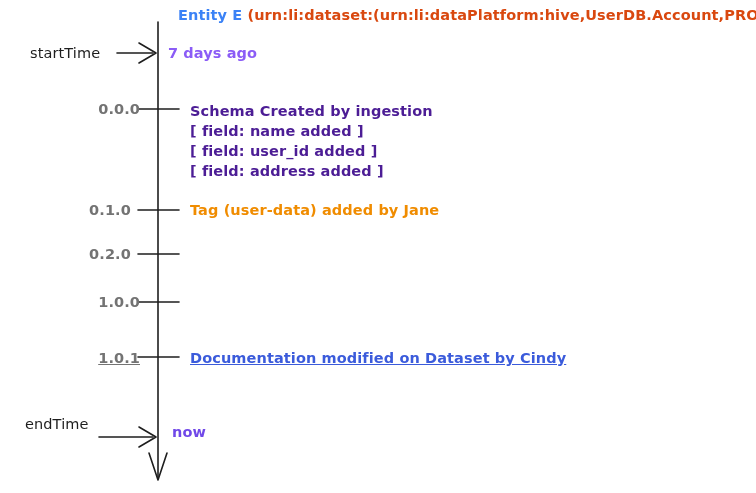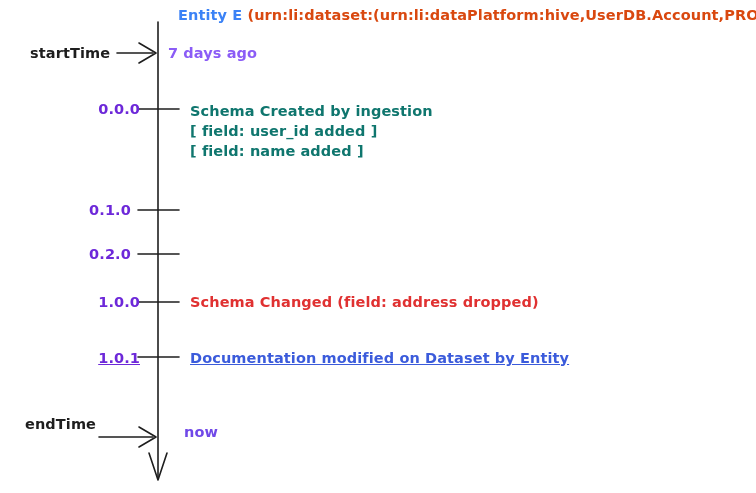--- a/index.html
+++ b/index.html
@@ -17,30 +17,30 @@
     position: absolute;
     font-size: 14.5px;
     font-weight: 600;
     letter-spacing: 0.1px;
     white-space: nowrap;
     color: #1e1e1e;
   }
   .title { left: 178px; top: 7px; }
   .title .entity { font-weight: 700; color: #3b82f6; }
   .title .urn { font-weight: 600; }
-  .marker-label { font-weight: 700; }
+  .marker-label { font-weight: 400; }
   .start-label { left: 30px; top: 45px; }
   .start-value { left: 168px; top: 45px; }
   .end-label { left: 25px; top: 416px; }
-  .end-value { left: 184px; top: 424px; }
+  .end-value { left: 172px; top: 424px; }
   .version-label {
     width: 60px;
     text-align: right;
     left: 80px;
-    color: #6d28d9;
+    color: #737373;
   }
   .event-text { left: 190px; }
   .event-lines { line-height: 20px; }
   .v0 { top: 101px; }
   .v1 { top: 202px; text-align: center; }
   .v2 { top: 246px; text-align: center; }
   .v3 { top: 294px; }
   .v4 { top: 350px; text-decoration: underline; }
 </style>
 </head>
@@ -74,29 +74,30 @@
     <span class="urn" style="color: rgb(217, 72, 15);">(urn:li:dataset:(urn:li:dataPlatform:hive,UserDB.Account,PROD)</span>
   </div>
 
   <div class="txt marker-label start-label">startTime</div>
   <div class="txt start-value" style="color: #8b5cf6;">7 days ago</div>
 
   <div class="txt marker-label end-label">endTime</div>
   <div class="txt end-value" style="color: rgb(112, 72, 232);">now</div>
 
   <div class="txt version-label v0">0.0.0</div>
-  <div class="txt event-text event-lines v0" style="color: #0f766e;">
+  <div class="txt event-text event-lines v0" style="color: #4c1d95;">
     <div>Schema Created by ingestion</div>
+    <div>[ field: name added ]</div>
     <div>[ field: user_id added ]</div>
-    <div>[ field: name added ]</div>
+    <div>[ field: address added ]</div>
   </div>
 
   <div class="txt version-label v1">0.1.0</div>
+  <div class="txt event-text v1" style="color: rgb(240, 140, 0);">Tag (user-data) added by Jane</div>
 
   <div class="txt version-label v2">0.2.0</div>
 
   <div class="txt version-label v3">1.0.0</div>
-  <div class="txt event-text v3" style="color: rgb(224, 49, 49);">Schema Changed (field: address dropped)</div>
 
   <div class="txt version-label v4">1.0.1</div>
-  <div class="txt event-text v4" style="color: rgb(59, 91, 219);">Documentation modified on Dataset by Entity</div>
+  <div class="txt event-text v4" style="color: rgb(59, 91, 219);">Documentation modified on Dataset by Cindy</div>
 
 </div>
 
 </body></html>

